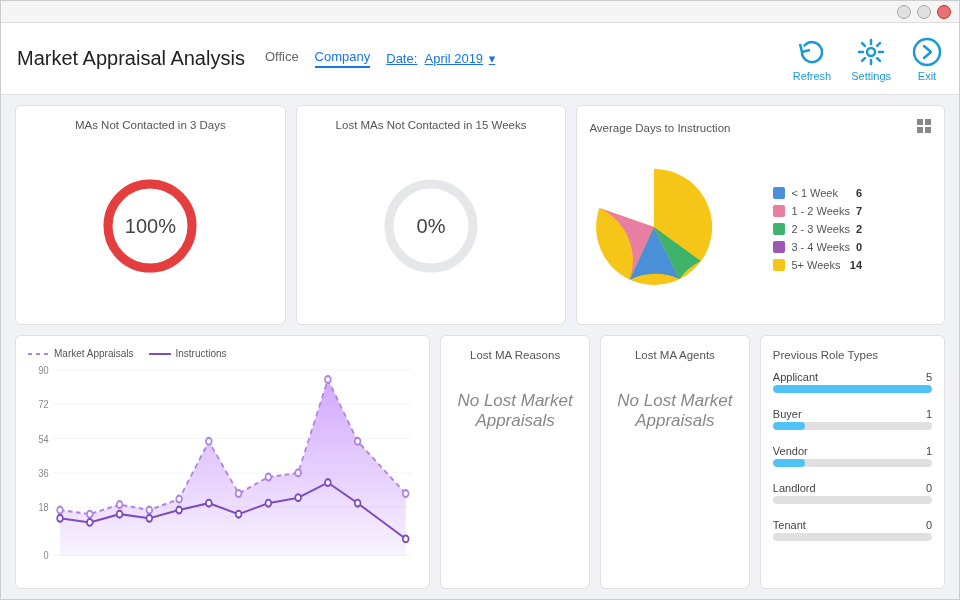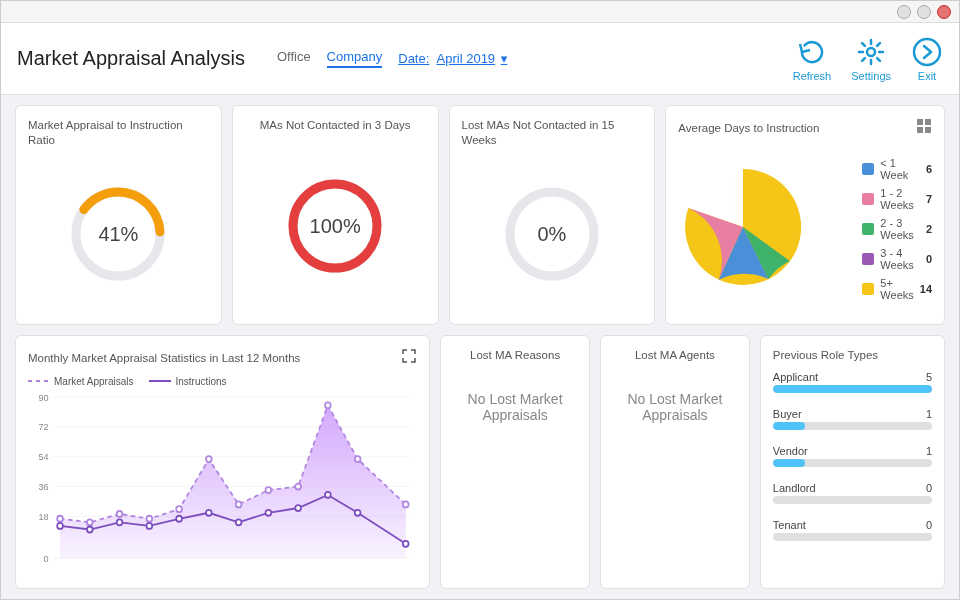--- a/index.html
+++ b/index.html
@@ -43,21 +43,21 @@
       align-items: center;
       padding: 8px 16px;
       background: #fff;
       border-bottom: 1px solid #e0e0e0;
       height: 72px;
     }
     .header-title {
       font-size: 20px;
       font-weight: 400;
       color: #222;
-      margin-right: 32px;
+      margin-right: 20px;
     }
     .header-tabs {
       display: flex;
       gap: 16px;
       margin-right: 16px;
     }
     .header-tab {
       font-size: 13px;
       color: #666;
       cursor: pointer;
@@ -224,24 +224,25 @@
       flex: 1;
       position: relative;
     }
     
     .lost-card {
       flex: 0.9;
       align-items: center;
       justify-content: flex-start;
     }
     .lost-empty {
-      font-size: 14px;
+      font-size: 17px;
       color: #888;
       text-align: center;
       margin-top: 20px;
+      font-style: italic;
     }
     
     .roles-card {
       flex: 0.9;
     }
     .role-item {
       margin-bottom: 15px;
     }
     .role-header {
       display: flex;
@@ -305,30 +306,20 @@
         </svg>
         <span class="header-action-label">Exit</span>
       </div>
     </div>
   </div>
 
   <div class="main-content">
 
     <div class="top-row">
 
-      <div class="card donut-card">
-        <div class="card-title">Market Appraisal to Instruction Ratio</div>
-        <div class="donut-wrapper">
-          <svg viewBox="0 0 110 110">
-            <circle cx="55" cy="55" r="42" fill="none" stroke="#e5e7eb" stroke-width="9"></circle>
-            <circle cx="55" cy="55" r="42" fill="none" stroke="#f59e0b" stroke-width="9" stroke-dasharray="103.67 159.97" stroke-dashoffset="39.99" stroke-linecap="round" transform="rotate(-90 55 55)"></circle>
-          </svg>
-          <span class="donut-value">41%</span>
-        </div>
-      </div>
 
       <div class="card donut-card">
         <div class="card-title">MAs Not Contacted in 3 Days</div>
         <div class="donut-wrapper">
           <svg viewBox="0 0 110 110">
             <circle cx="55" cy="55" r="42" fill="none" stroke="#e5e7eb" stroke-width="9"></circle>
             <circle cx="55" cy="55" r="42" fill="none" stroke="#e53e3e" stroke-width="9" stroke-dasharray="263.89 0" stroke-dashoffset="65.97" stroke-linecap="round" transform="rotate(-90 55 55)"></circle>
           </svg>
           <span class="donut-value">100%</span>
         </div>
@@ -401,31 +392,20 @@
               <span class="legend-value">14</span>
             </div>
           </div>
         </div>
       </div>
     </div>
 
     <div class="bottom-row">
 
       <div class="card chart-card">
-        <div class="card-title">
-          <span>Monthly Market Appraisal Statistics in Last 12 Months</span>
-          <span class="expand-icon">
-            <svg width="16" height="16" viewBox="0 0 16 16" fill="none" stroke="#555" stroke-width="1.5">
-              <polyline points="2,6 2,2 6,2"></polyline>
-                <polyline points="10,2 14,2 14,6"></polyline>
-              <polyline points="14,10 14,14 10,14"></polyline>
-                <polyline points="6,14 2,14 2,10"></polyline>
-            </svg>
-          </span>
-        </div>
         <div class="chart-legend">
           <div class="legend-line">
             <div class="line-sample" style="background:repeating-linear-gradient(90deg, #b085e0 0px, #b085e0 4px, transparent 4px, transparent 8px); height:2px;"></div>
             <span>Market Appraisals</span>
           </div>
           <div class="legend-line">
             <div class="line-sample" style="background:#7c4dbc; height:2px;"></div>
             <span>Instructions</span>
           </div>
         </div>

